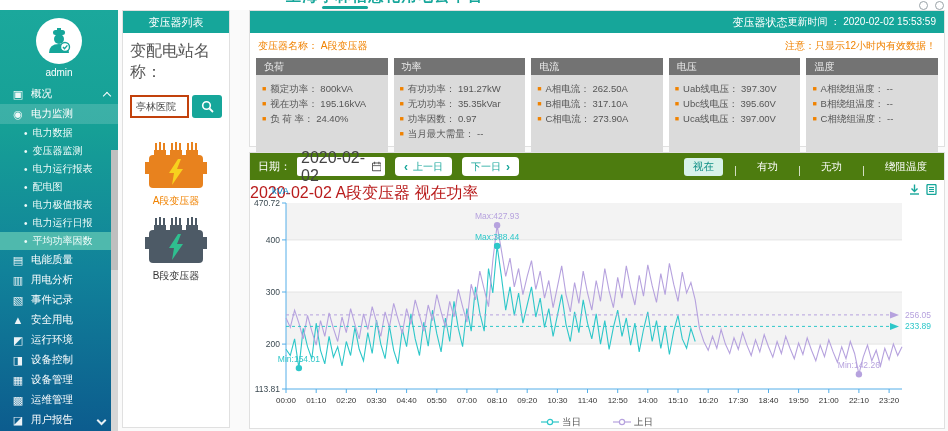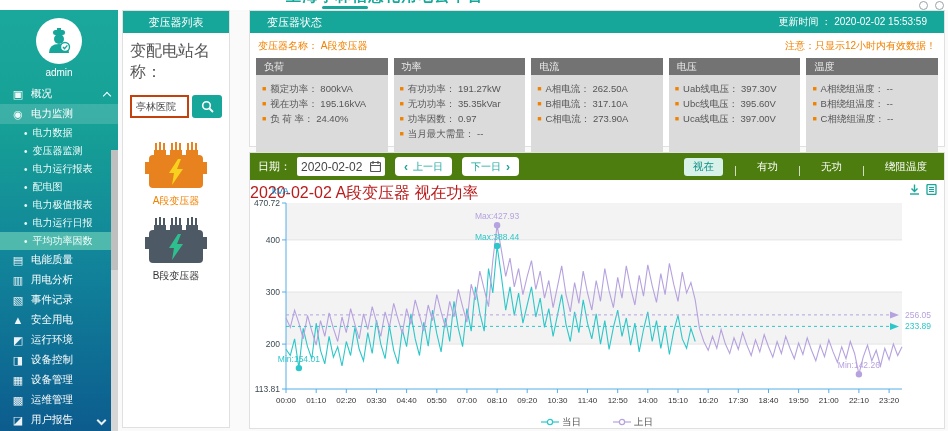--- a/index.html
+++ b/index.html
@@ -34,35 +34,35 @@
   .station-label{font-size:16px;color:#555;margin:8px 7px 12px}
   .search-row{display:flex;margin:0 7px;align-items:center}
   .search-row input{flex:1;min-width:0;height:23px;border:2px solid #c2410c;font-size:10px;padding:0 4px;color:#444;outline:none}
   .search-btn{width:30px;height:23px;background:#16A69A;border:none;border-radius:3px;margin-left:3px;display:flex;align-items:center;justify-content:center;cursor:pointer}
   .tf-items{margin-top:24px;display:flex;flex-direction:column;align-items:center}
   .tf-item{display:flex;flex-direction:column;align-items:center;cursor:pointer;margin-bottom:9px}
   .tf-item .tf-label{font-size:10px;margin-top:2px}
 
   
   .status-panel{position:absolute;left:249px;top:10px;right:3px;height:137px;background:#fff;border:1px solid #E0E0E0}
-  .status-head{height:22px;background:#16A69A;display:flex;justify-content:space-between;align-items:center;padding:0 17px;color:#fff}
+  .status-head{height:22px;background:#16A69A;display:flex;justify-content:flex-end;align-items:center;padding:0 8px;color:#fff}
   .status-head .t{font-size:11px}
   .status-head .u{font-size:10px}
   .status-sub{display:flex;justify-content:space-between;padding:6px 8px 5px;font-size:10px;color:#F08200}
   .cards{display:flex;gap:6px;padding:0 6px}
   .card{flex:1;min-width:0}
   .card-head{height:17px;line-height:17px;background:#737373;color:rgba(255,255,255,.88);font-size:10px;padding-left:8px}
   .card-body{background:#DBDBDB;height:80px;padding:6px 6px;font-size:9.5px;color:#555;line-height:15px;white-space:nowrap;overflow:hidden}
   .card-body .bq{color:#F08200;font-size:7px;margin-right:4px;vertical-align:1px}
 
   
   .chart-panel{position:absolute;left:249px;top:152px;right:3px;bottom:2px;background:#fff;border:1px solid #E0E0E0}
   .chart-toolbar{height:27px;background:#4d7c0f;display:flex;align-items:center;padding:0 8px;gap:6px;color:#fff}
   .date-label{font-size:11px}
-  .date-box{width:88px;height:19px;background:#fff;border-radius:2px;display:flex;align-items:center;justify-content:space-between;padding:0 4px;font-size:12px;color:#444;cursor:pointer}
+  .date-box{width:88px;height:19px;background:#fff;border-radius:2px;display:flex;align-items:center;justify-content:space-between;padding:0 4px;font-size:16px;color:#444;cursor:pointer}
   .nav-btn{height:19px;background:#fff;color:#16A69A;font-size:10px;border-radius:4px;padding:0 9px;display:flex;align-items:center;gap:5px;border:none;cursor:pointer;margin-left:4px}
   .nav-btn .ch{font-size:12px;font-weight:bold;line-height:1}
   .tb-spacer{flex:1}
   .modes{display:flex;align-items:flex-end;gap:12px}
   .mode{color:#fff;font-size:10.5px;padding:2px 9px;border-radius:3px;cursor:pointer}
   .mode.active{background:#D8F2EA;color:#0E8F85}
   .mode-sep{width:1px;height:10px;background:rgba(255,255,255,.75)}
   .chart-area{position:relative;height:248px}
   .chart-title{position:absolute;top:3px;width:100%;text-align:left;font-size:16px;color:#b91c1c}
   .unit{position:absolute;left:22px;top:5px;font-size:9.5px;color:#008ACD}

